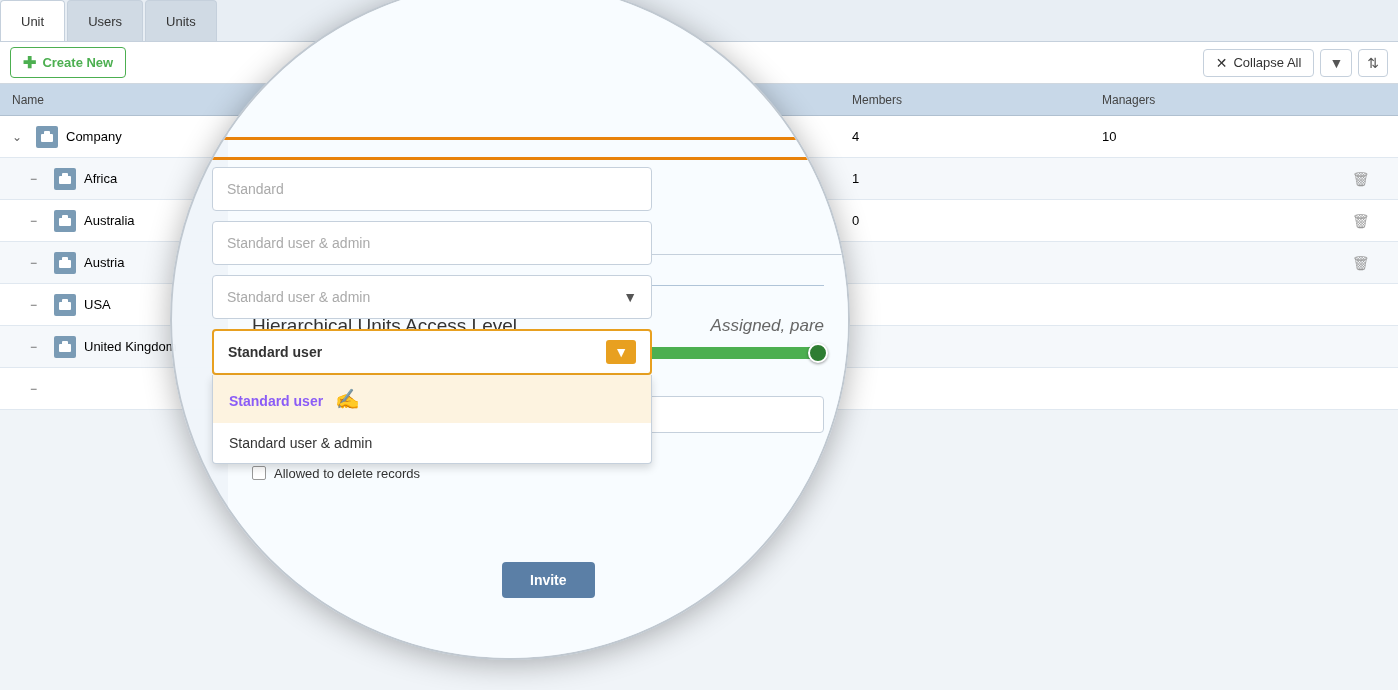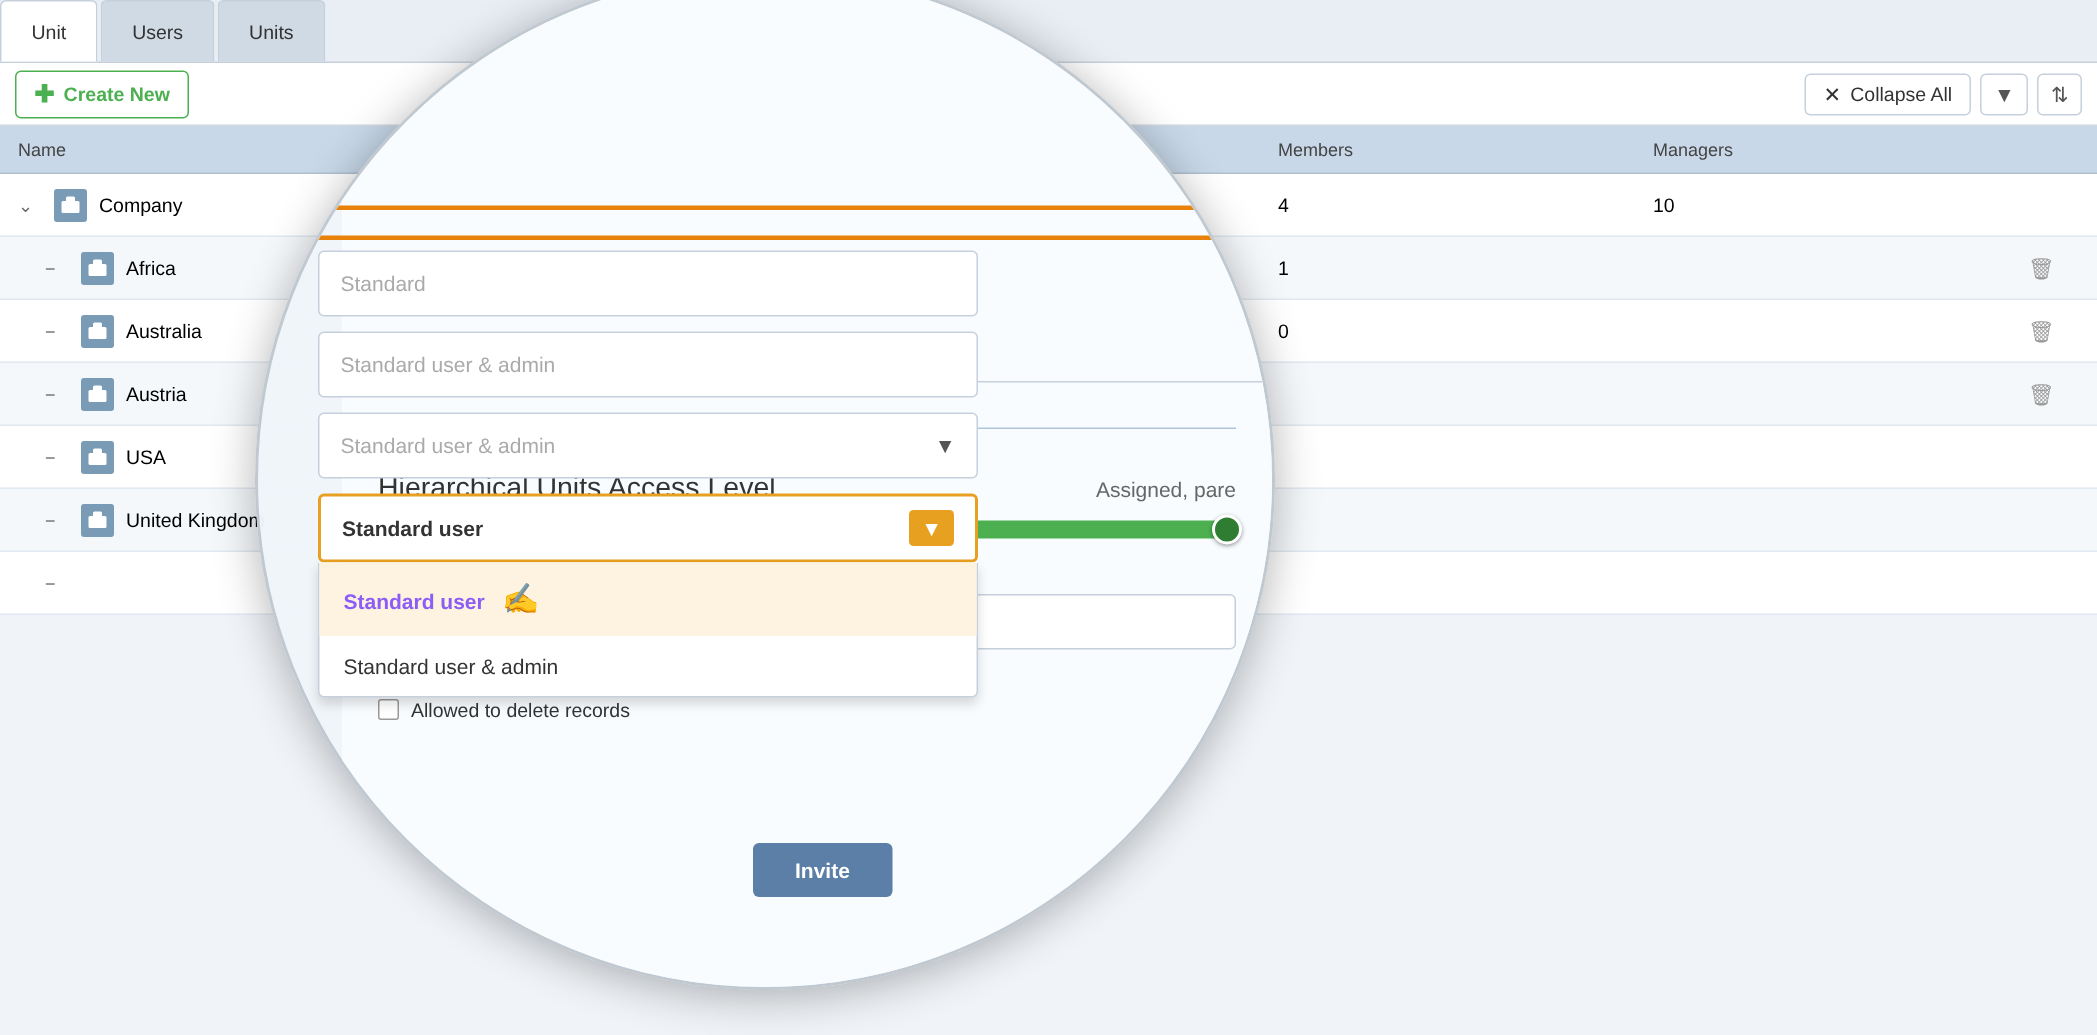--- a/index.html
+++ b/index.html
@@ -293,21 +293,21 @@
       </div>
 
       <div style="padding:20px 24px;">
         <div style="display:flex; align-items:center; margin-bottom:20px;">
           <span style="font-size:17px; color:#1a5a9a; font-weight:bold; margin-right:10px;">Accounts</span>
           <div style="height:1px; background:#b0c4d8; flex:1;"></div>
         </div>
 
         <div style="display:flex; justify-content:space-between; align-items:center; margin-bottom:10px;">
           <span style="font-size:19px; color:#333;">Hierarchical Units Access Level</span>
-          <span style="font-size:14px; color:#666;">Assigned, pare</span>
+          <span style="font-size:17px; color:#666;font-style:italic;">Assigned, pare</span>
         </div>
 
         <div style="width:100%; height:12px; background:#4caf50; border-radius:6px; position:relative; margin-bottom:16px;">
           <div style="position:absolute; right:-4px; top:-4px; width:20px; height:20px; background:#2e7d32; border-radius:50%; border:2px solid #fff; box-shadow:0 1px 3px rgba(0,0,0,0.4);"></div>
         </div>
 
         <div style="margin-bottom:10px;">
           <span style="font-size:13px; color:#333; display:block; margin-bottom:6px;">Access Rights</span>
           <div style="border:1px solid #c5d0dc; border-radius:4px; padding:10px 14px; font-size:13px; font-weight:bold; color:#333; background:#fff;">
             <span>Write access where Editor rights are granted</span>

